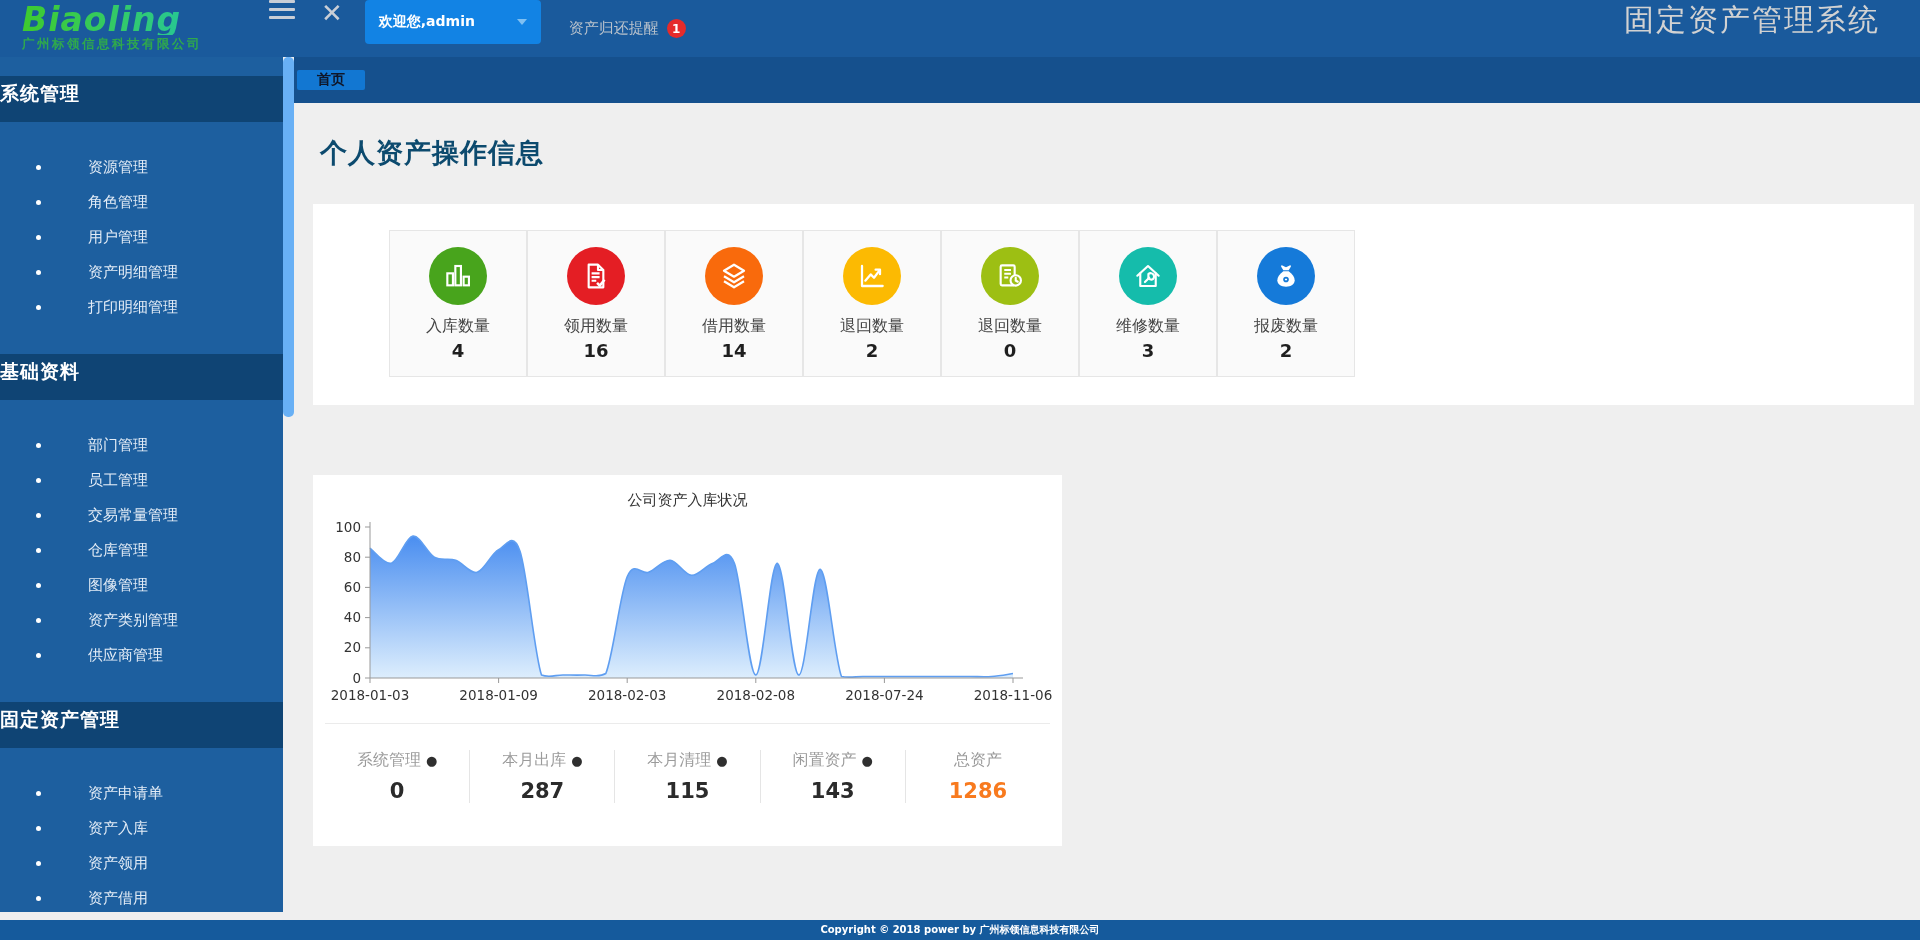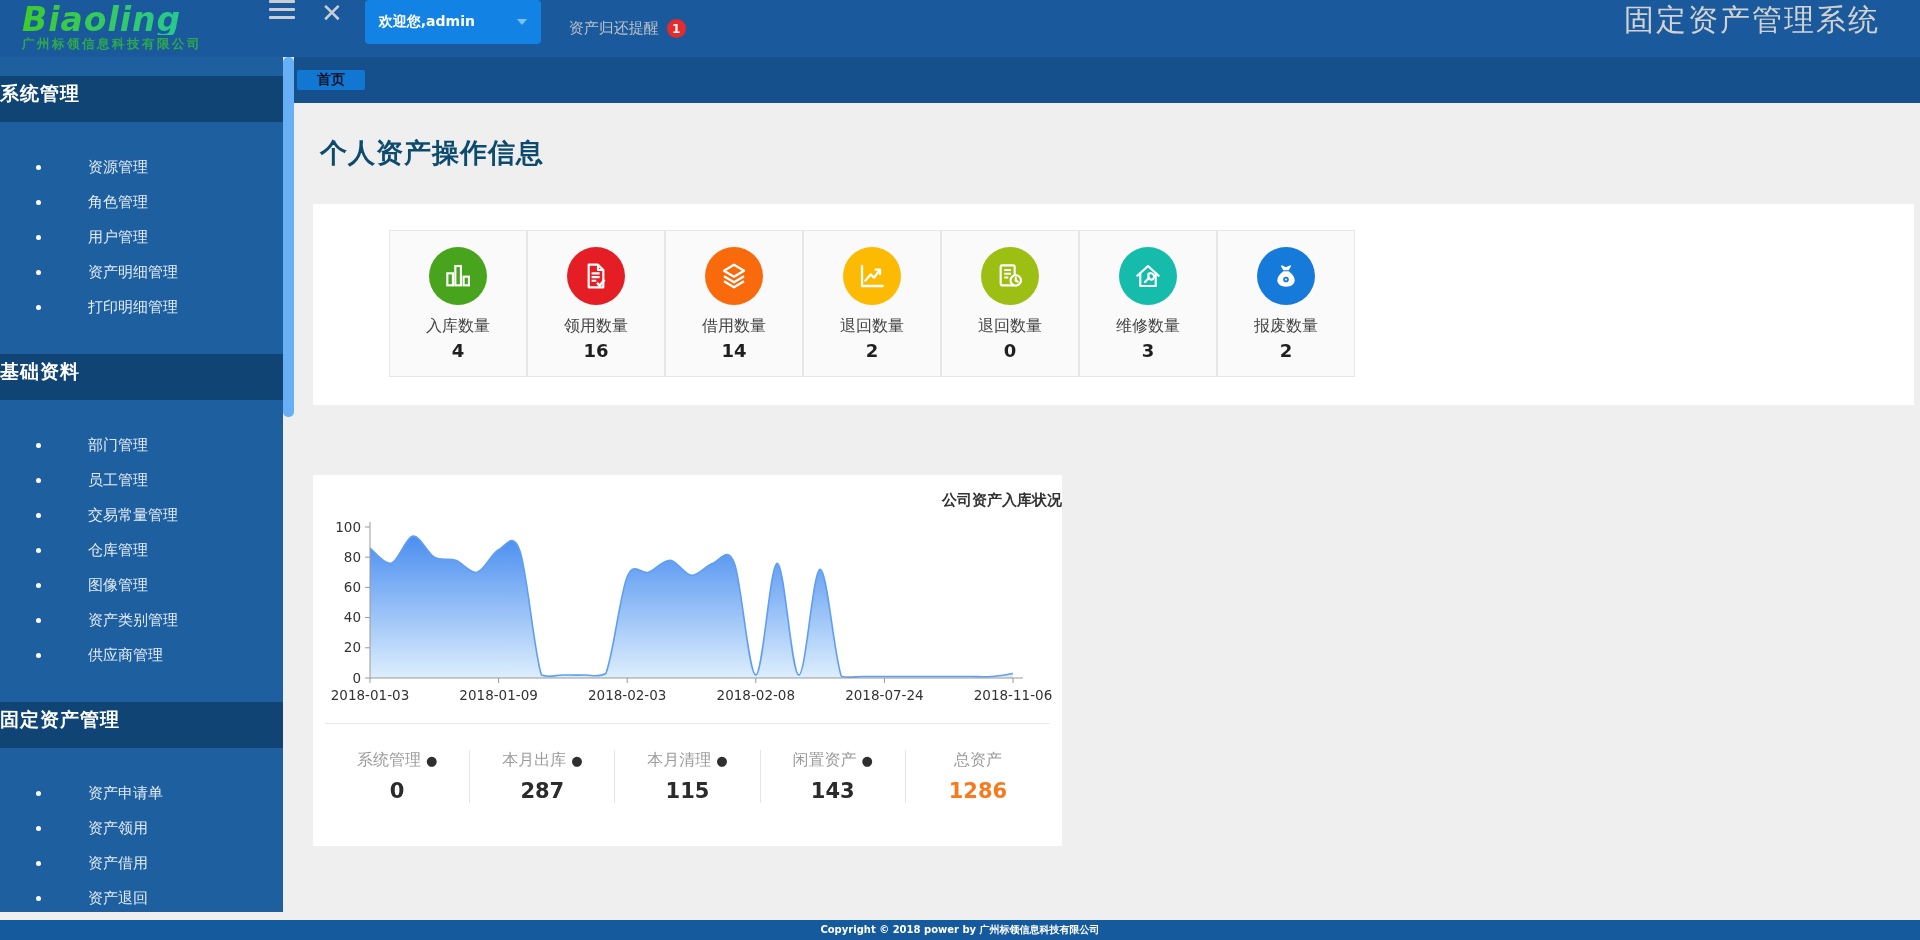--- a/index.html
+++ b/index.html
@@ -44,21 +44,21 @@
   .page-title { margin:32px 0 0 26px; font-size:27px; font-weight:bold; color:#0c4a6e; letter-spacing:1px; }
 
   .cards-panel { margin:33px 6px 0 19px; background:#fff; height:201px; padding:26px 0 0 76px; display:flex; }
   .stat-card { width:138px; height:147px; background:#fafafa; border:1px solid #e6e6e6; display:flex; flex-direction:column; align-items:center; cursor:pointer; }
   .card-disc { width:58px; height:58px; border-radius:50%; margin-top:16px; display:flex; align-items:center; justify-content:center; }
   .card-disc svg { width:32px; height:32px; }
   .card-label { margin-top:11px; font-size:16px; color:#444; }
   .card-value { margin-top:3px; font-size:18px; font-weight:bold; color:#1f1f1f; }
 
   .chart-panel { margin:70px 0 0 19px; width:749px; height:371px; background:#fff; }
-  .chart-title { padding-top:16px; text-align:right; font-size:15px; font-weight:bold; color:#333; }
+  .chart-title { padding-top:16px; text-align:center; font-size:15px; font-weight:normal; color:#333; }
   .chart-svg { display:block; margin-top:2px; }
   .stats-row { margin:6px 12px 0 12px; border-top:1px solid #ebebeb; display:flex; padding:26px 0 18px 0; }
   .stat-col { flex:1; text-align:center; border-right:1px solid #e5e5e5; }
   .stat-col:last-child { border-right:none; }
   .stat-label { font-size:16px; color:#9b9b9b; }
   .stat-bullet { color:#2f2f2f; font-size:13px; margin-left:5px; }
   .stat-value { margin-top:8px; font-size:21px; font-weight:bold; color:#2b2b2b; }
 
   .footer { position:absolute; left:0; bottom:0; width:1920px; height:20px; background:#155a9c; color:#fff; font-size:10px; font-weight:bold; display:flex; align-items:center; justify-content:center; z-index:7; }
 </style>
@@ -147,20 +147,24 @@
           <span class="menu-item-label">供应商管理</span>
           </li>
      </ul>
    </div>
       <div class="menu-section">
      <div class="menu-section-title">固定资产管理</div>
      <ul class="menu-list">
        <li class="menu-item">
           <span class="bullet"></span>
           <span class="menu-item-label">资产申请单</span>
+          </li>
+          <li class="menu-item">
+          <span class="bullet"></span>
+          <span class="menu-item-label">资产入库</span>
           </li>
           <li class="menu-item">
           <span class="bullet"></span>
           <span class="menu-item-label">资产领用</span>
           </li>
           <li class="menu-item">
           <span class="bullet"></span>
           <span class="menu-item-label">资产借用</span>
           </li>
           <li class="menu-item">

